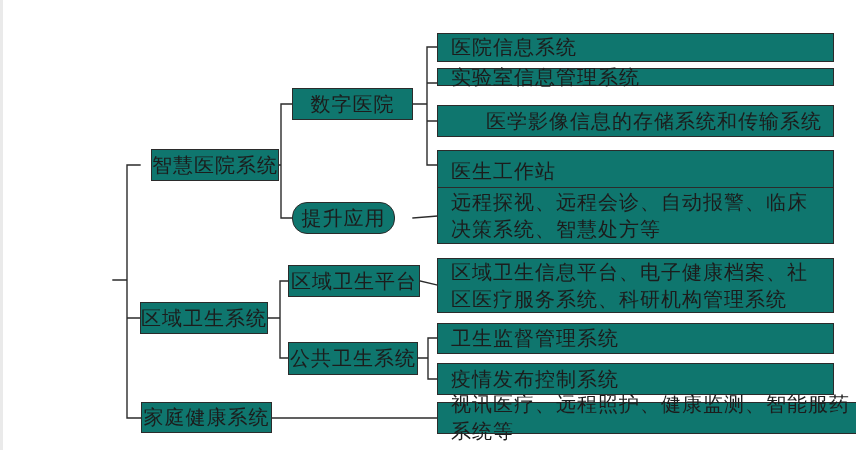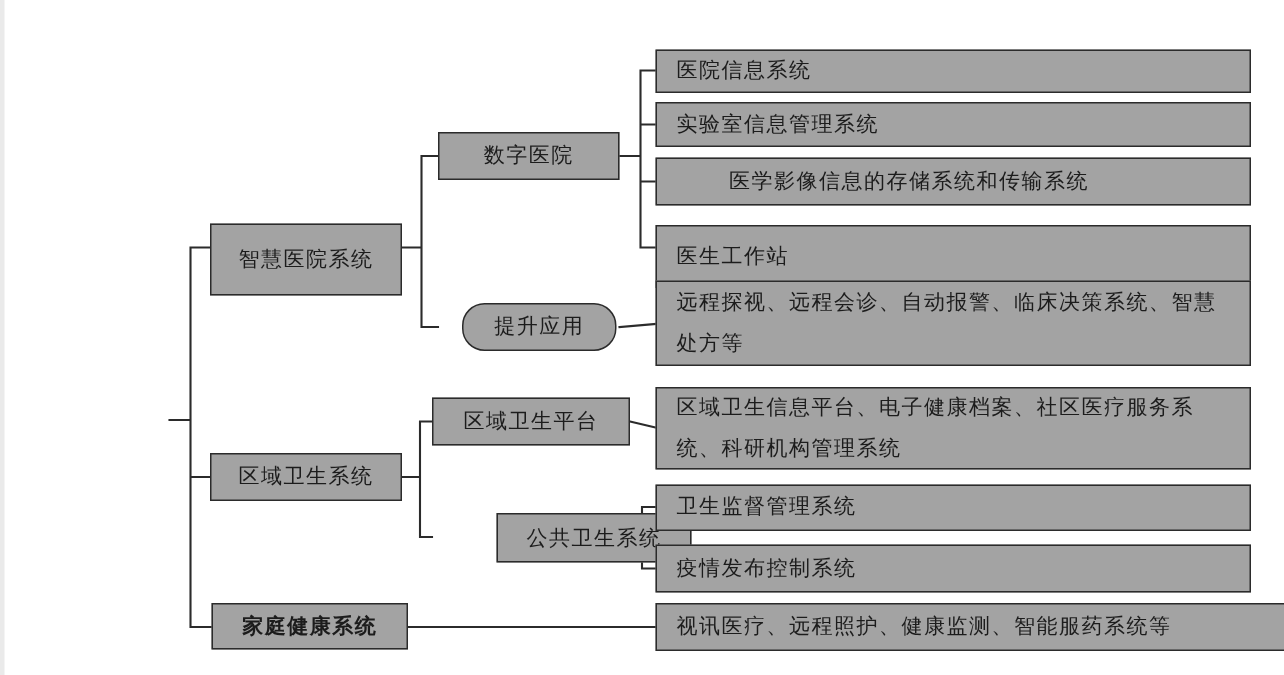--- a/index.html
+++ b/index.html
@@ -13,43 +13,43 @@
   }
   .edge-artifact {
     position:absolute; left:0; top:0; width:3px; height:450px;
     background:#d9d9d9; opacity:.55;
   }
   svg.lines { position:absolute; left:0; top:0; }
   .box {
     position:absolute;
     box-sizing:border-box;
     border:1.5px solid #2b2b2b;
-    background:#a3a3a3;
+    background:#0f766e;
     color:#1c1c1c;
-    font-size:14px;
+    font-size:20px;
     letter-spacing:1px;
     display:flex;
     align-items:center;
   }
   .node { justify-content:center; text-align:center; }
   .leaf { padding-left:13px; padding-right:8px; line-height:27px; }
 
   
   .b-root            { left:3px;   top:264px; width:110px; height:33px; }
-  .b-smart-hospital  { left:140px; top:149px; width:128px; height:48px; }
+  .b-smart-hospital  { left:151px; top:149px; width:128px; height:32px; }
   .b-regional-health { left:140px; top:302px; width:128px; height:32px;text-align:right; }
-  .b-family-health   { left:141px; top:402px; width:131px; height:31px;font-weight:bold; }
+  .b-family-health   { left:141px; top:402px; width:131px; height:31px; }
   .b-digital-hospital{ left:292px; top:88px;  width:121px; height:32px; }
-  .b-enhanced-apps   { left:308px; top:202px; width:103px; height:32px;border-radius:15px; }
+  .b-enhanced-apps   { left:292px; top:202px; width:103px; height:32px;border-radius:15px; }
   .b-regional-platform{ left:288px; top:265px; width:132px; height:32px;text-align:right; }
-  .b-public-health   { left:288px; top:342px; width:130px; height:33px;margin-left:43px; }
+  .b-public-health   { left:288px; top:342px; width:130px; height:33px; }
 
   
   .b-leaf-his        { left:437px; top:33px;  width:397px; height:29px; }
-  .b-leaf-lims       { left:437px; top:68px;  width:397px; height:30px; }
+  .b-leaf-lims       { left:437px; top:68px;  width:397px; height:18px; }
   .b-leaf-pacs       { left:437px; top:105px; width:397px; height:32px;padding-left:48px; }
   .b-leaf-doctor-ws  { left:437px; top:150px; width:397px; height:42px; }
   .b-leaf-enhanced   { left:437px; top:187px; width:397px; height:57px; }
   .b-leaf-regional   { left:437px; top:258px; width:397px; height:55px; }
   .b-leaf-supervision{ left:437px; top:323px; width:397px; height:31px; }
   .b-leaf-epidemic   { left:437px; top:363px; width:397px; height:32px; }
   .b-leaf-family     { left:437px; top:402px; width:442px; height:32px; }
 </style>
 </head>
 <body>

